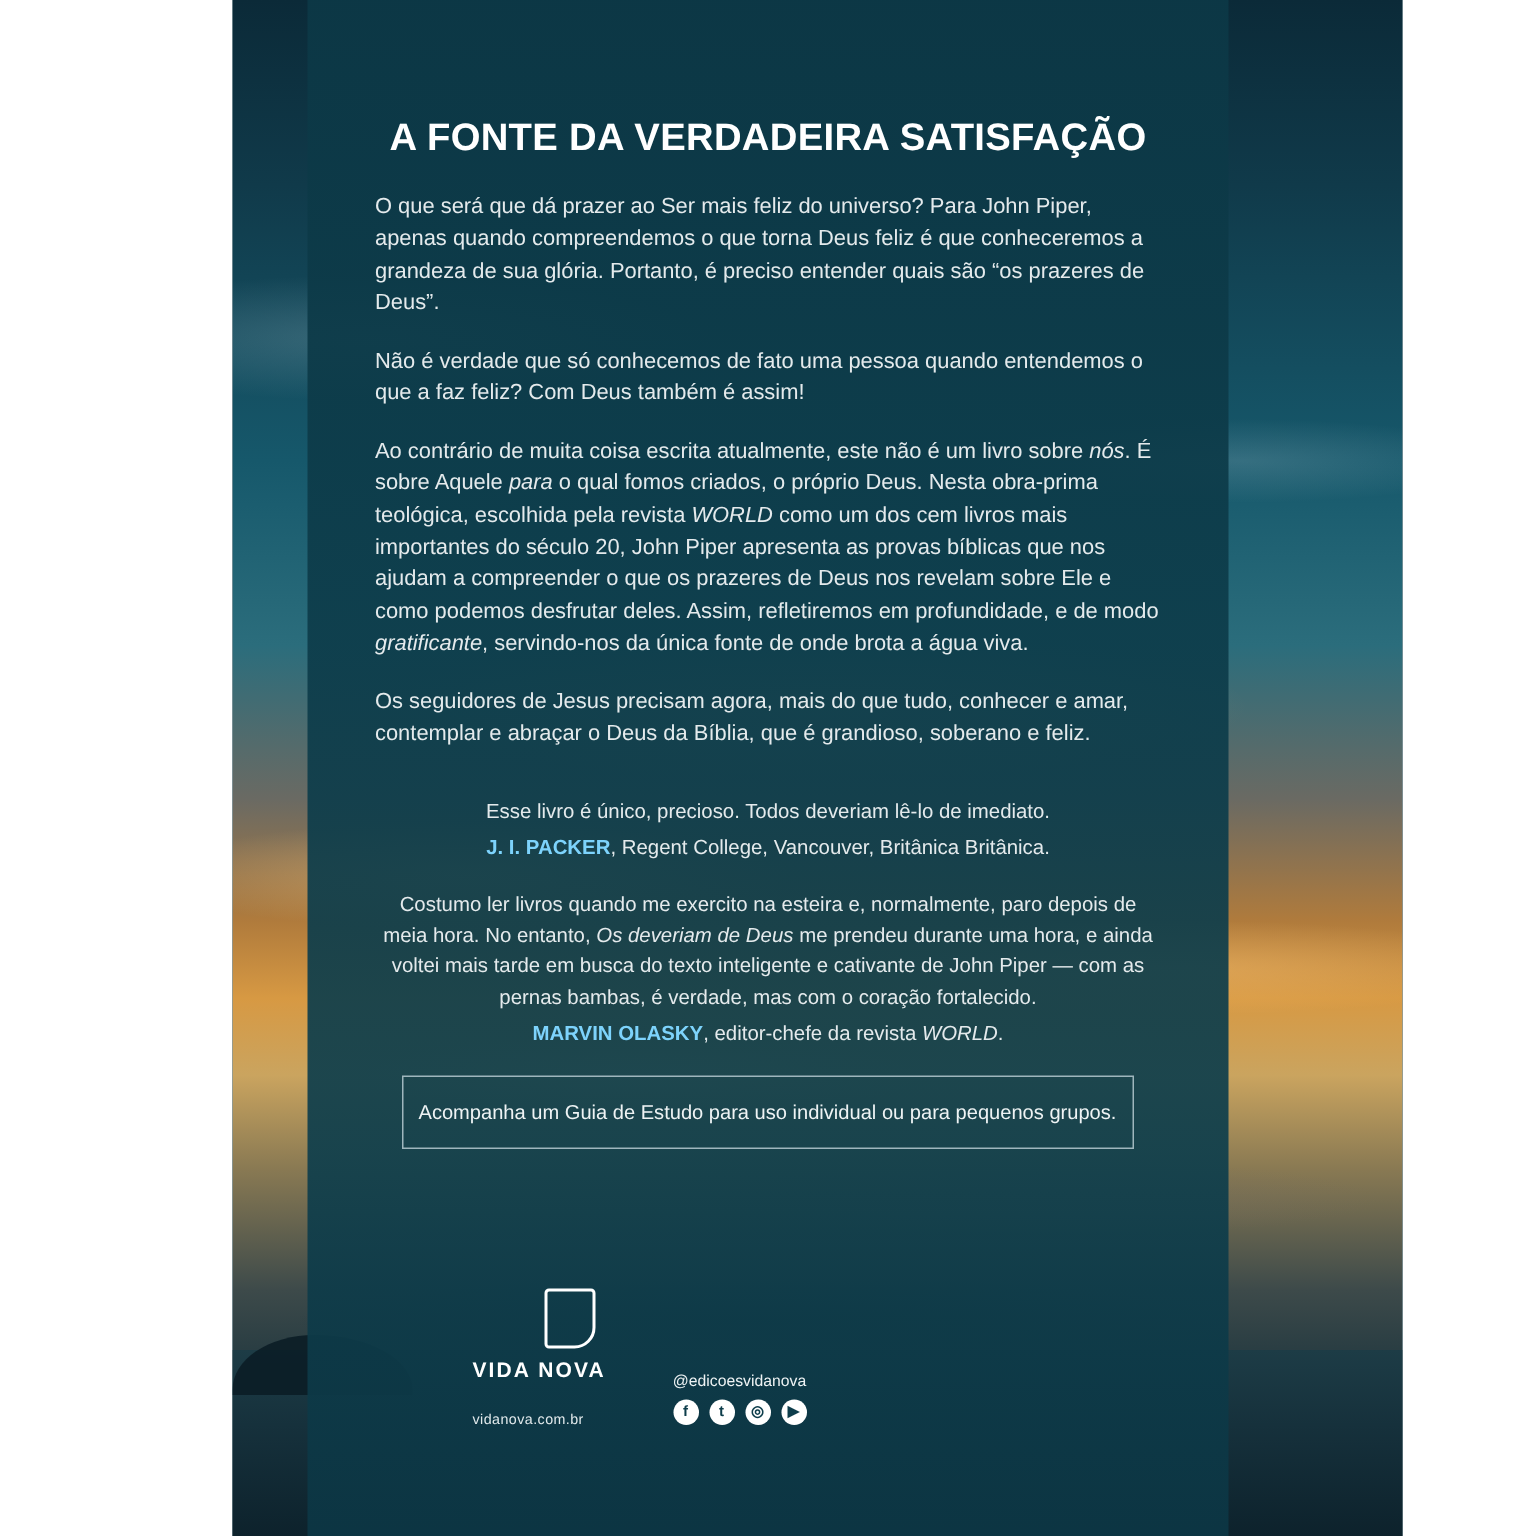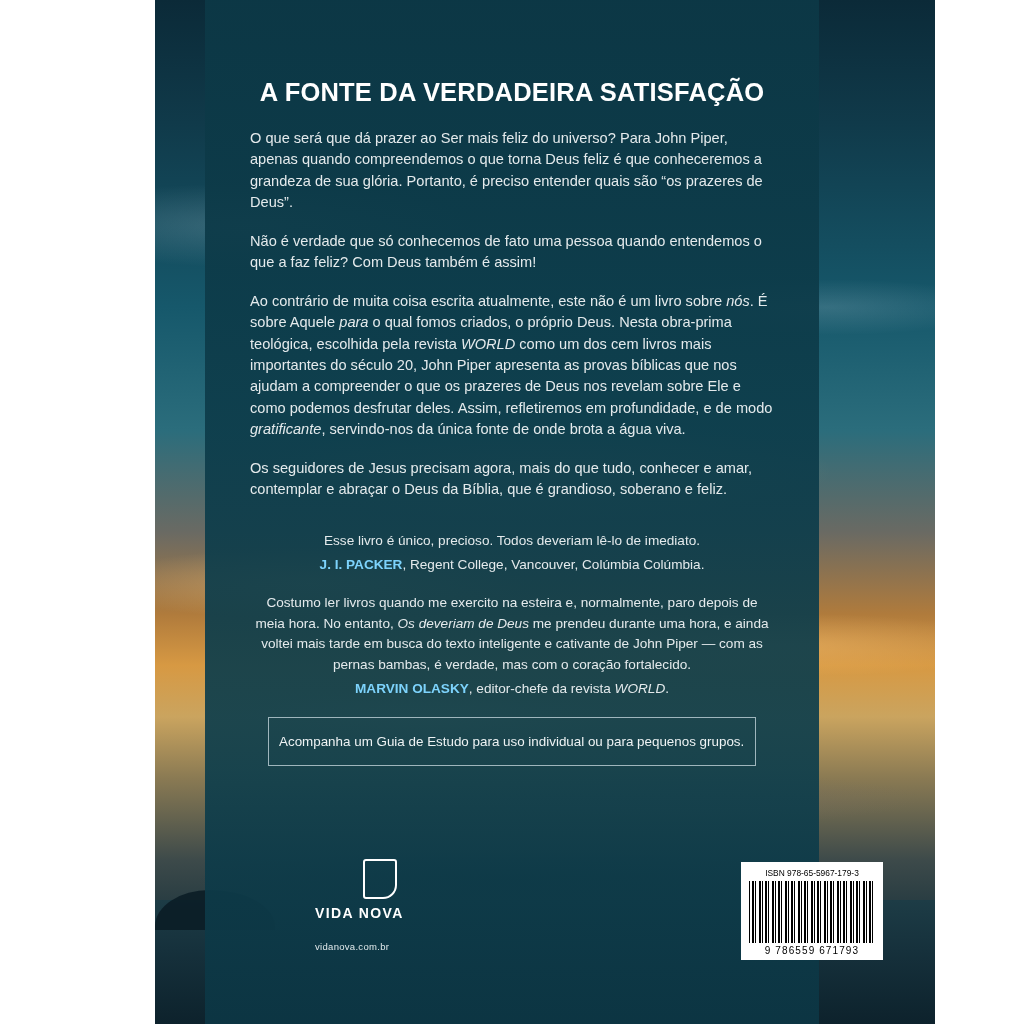--- a/index.html
+++ b/index.html
@@ -260,40 +260,44 @@
 
     <p class="body">Não é verdade que só conhecemos de fato uma pessoa quando entendemos o que a faz feliz? Com Deus também é assim!</p>
 
     <p class="body">Ao contrário de muita coisa escrita atualmente, este não é um livro sobre <em>nós</em>. É sobre Aquele <em>para</em> o qual fomos criados, o próprio Deus. Nesta obra-prima teológica, escolhida pela revista <em>WORLD</em> como um dos cem livros mais importantes do século 20, John Piper apresenta as provas bíblicas que nos ajudam a compreender o que os prazeres de Deus nos revelam sobre Ele e como podemos desfrutar deles. Assim, refletiremos em profundidade, e de modo <em>gratificante</em>, servindo-nos da única fonte de onde brota a água viva.</p>
 
     <p class="body">Os seguidores de Jesus precisam agora, mais do que tudo, conhecer e amar, contemplar e abraçar o Deus da Bíblia, que é grandioso, soberano e feliz.</p>
 
     <div class="endorsements">
       <p class="endorse">Esse livro é único, precioso. Todos deveriam lê-lo de imediato.</p>
       <p class="endorse" style="margin-top:-14px;">
-        <span class="who">J. I. PACKER</span><span>, Regent College, Vancouver, Colúmbia Colúmbia.</span>
+        <span class="who">J. I. PACKER</span><span>, Regent College, Vancouver, Britânica Britânica.</span>
       </p>
       <p class="endorse">Costumo ler livros quando me exercito na esteira e, normalmente, paro depois de meia hora. No entanto, <em>Os deveriam de Deus</em> me prendeu durante uma hora, e ainda voltei mais tarde em busca do texto inteligente e cativante de John Piper — com as pernas bambas, é verdade, mas com o coração fortalecido.</p>
       <p class="endorse" style="margin-top:-14px;">
         <span class="who">MARVIN OLASKY</span><span>, editor-chefe da revista <em>WORLD</em>.</span>
       </p>
     </div>
 
     <div class="study-box">Acompanha um Guia de Estudo para uso individual ou para pequenos grupos.</div>
   </div>
 
   <div class="footer">
 
     <div class="publisher">
       <div class="logo-mark"></div>
       <div class="pub-name">VIDA NOVA</div>
       <div class="pub-site">vidanova.com.br</div>
     </div>
 
-
-    <div class="isbn-block">
-      <div class="isbn-text">ISBN 978-65-5967-179-3</div>
-      <div class="barcode"></div>
-      <div class="ean-text">9 786559 671793</div>
+    <div class="social">
+      <div class="social-handle">@edicoesvidanova</div>
+      <div class="social-icons">
+        <div class="sicon">f</div>
+        <div class="sicon">t</div>
+        <div class="sicon">◎</div>
+        <div class="sicon">▶</div>
+      </div>
     </div>
+
 
   </div>
 </div>
 
 </body></html>

